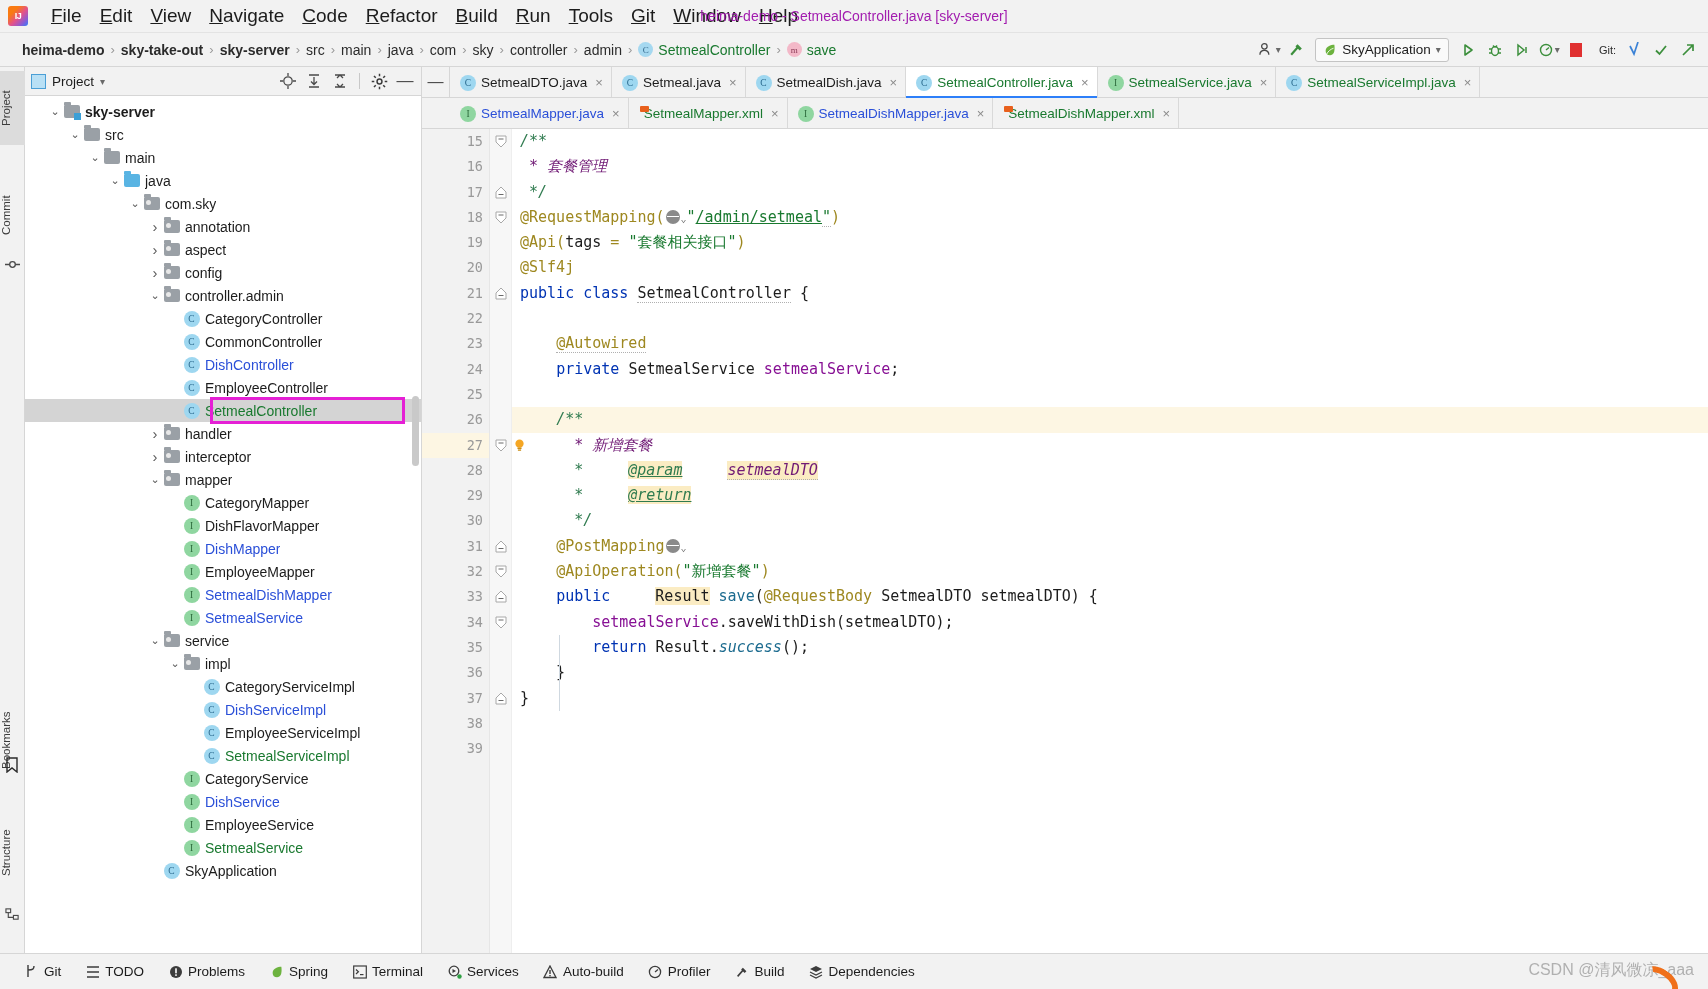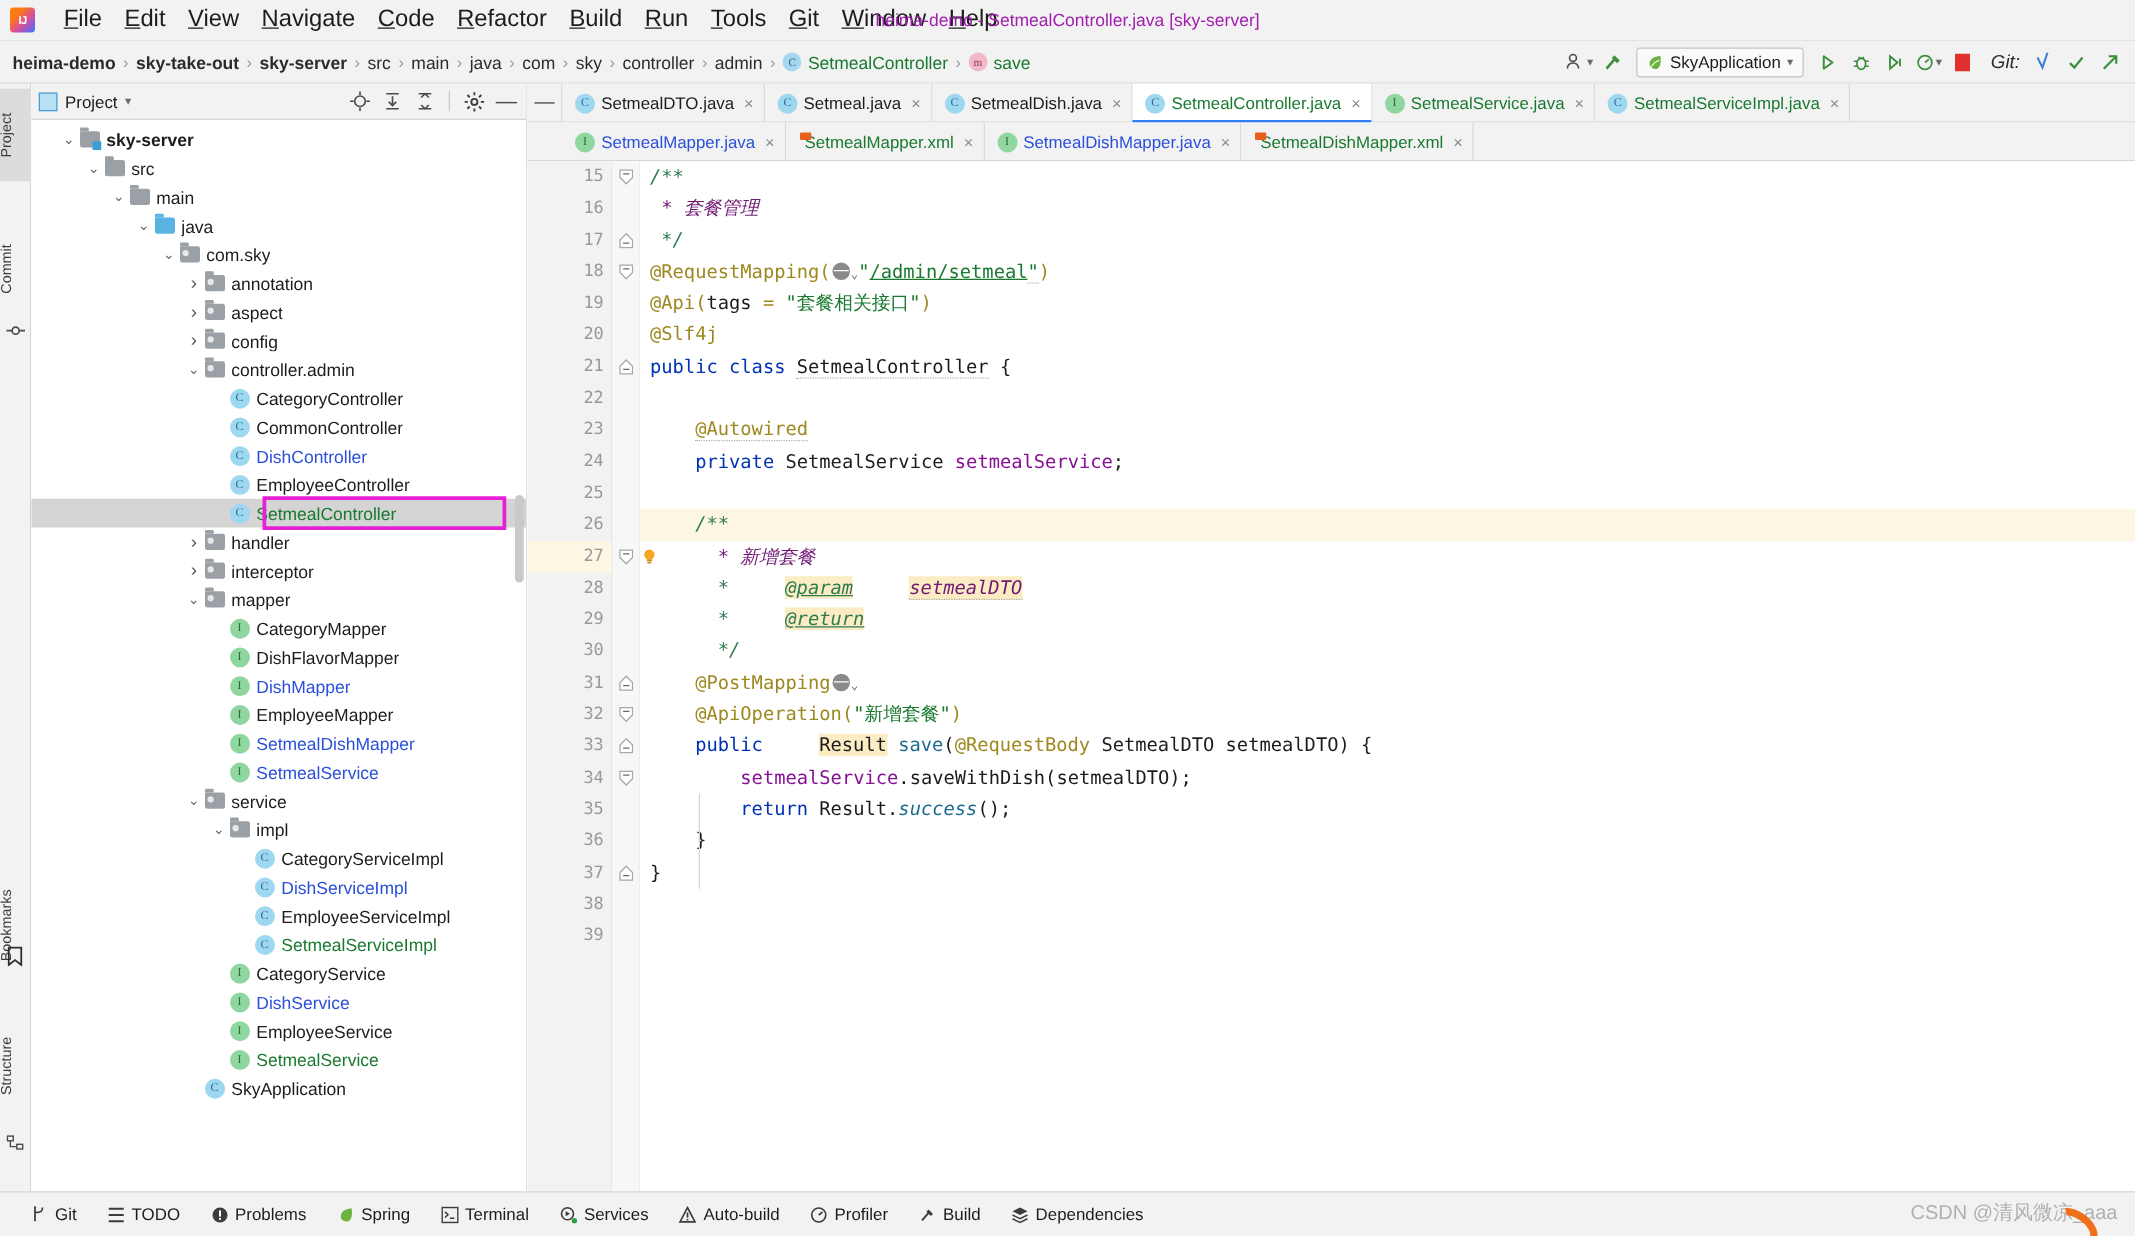--- a/index.html
+++ b/index.html
@@ -38,21 +38,21 @@
   .menuitem .mn { text-decoration: underline; }
   .wintitle {
     position: absolute; left: 0; right: 0; text-align: center;
     font-size: 14px; color: #a21caf; pointer-events: none;
   }
 
   
   .navbar {
     height: 34px; display: flex; align-items: center;
     background: #f2f2f2; border-bottom: 1px solid #d6d6d6;
-    padding-left: 10px; gap: 0;
+    padding-left: 22px; gap: 0;
   }
   .crumb { display: flex; align-items: center; font-size: 14px; color: #2b2b2b; white-space: nowrap; }
   .crumb.bold { font-weight: bold; }
   .crumb.green { color: #19792f; }
   .sep { color: #9a9a9a; margin: 0 6px; font-size: 13px; }
   .cls-badge, .m-badge {
     width: 15px; height: 15px; border-radius: 50%;
     display: inline-flex; align-items: center; justify-content: center;
     font-size: 9px; color: #31678b; margin-right: 5px; flex: none;
     font-family: "Liberation Serif", serif;
@@ -63,21 +63,21 @@
   .tbtn {
     width: 24px; height: 24px; display: inline-flex; align-items: center;
     justify-content: center; color: #3c8f3c; font-size: 15px; cursor: default;
   }
   .runconfig {
     display: flex; align-items: center; gap: 5px; height: 24px;
     border: 1px solid #c4c4c4; border-radius: 3px; background: #fafafa;
     padding: 0 7px; font-size: 13.5px; color: #1c1c1c; margin: 0 4px;
   }
   .leaf { width: 14px; height: 14px; flex: none; }
-  .gitlabel { font-size: 15px; color: #2b2b2b; margin-left: 8px; margin-right: 3px; font-style: italic; }
+  .gitlabel { font-size: 11px; color: #2b2b2b; margin-left: 8px; margin-right: 3px; }
 
   
   .leftstrip {
     position: absolute; left: 0; top: 67px; width: 25px; bottom: 36px;
     background: #f2f2f2; border-right: 1px solid #d6d6d6;
   }
   .vtab {
     position: absolute; left: 0; width: 25px;
     writing-mode: vertical-rl; transform: rotate(180deg);
     font-size: 11.5px; color: #3c3c3c; text-align: center;

